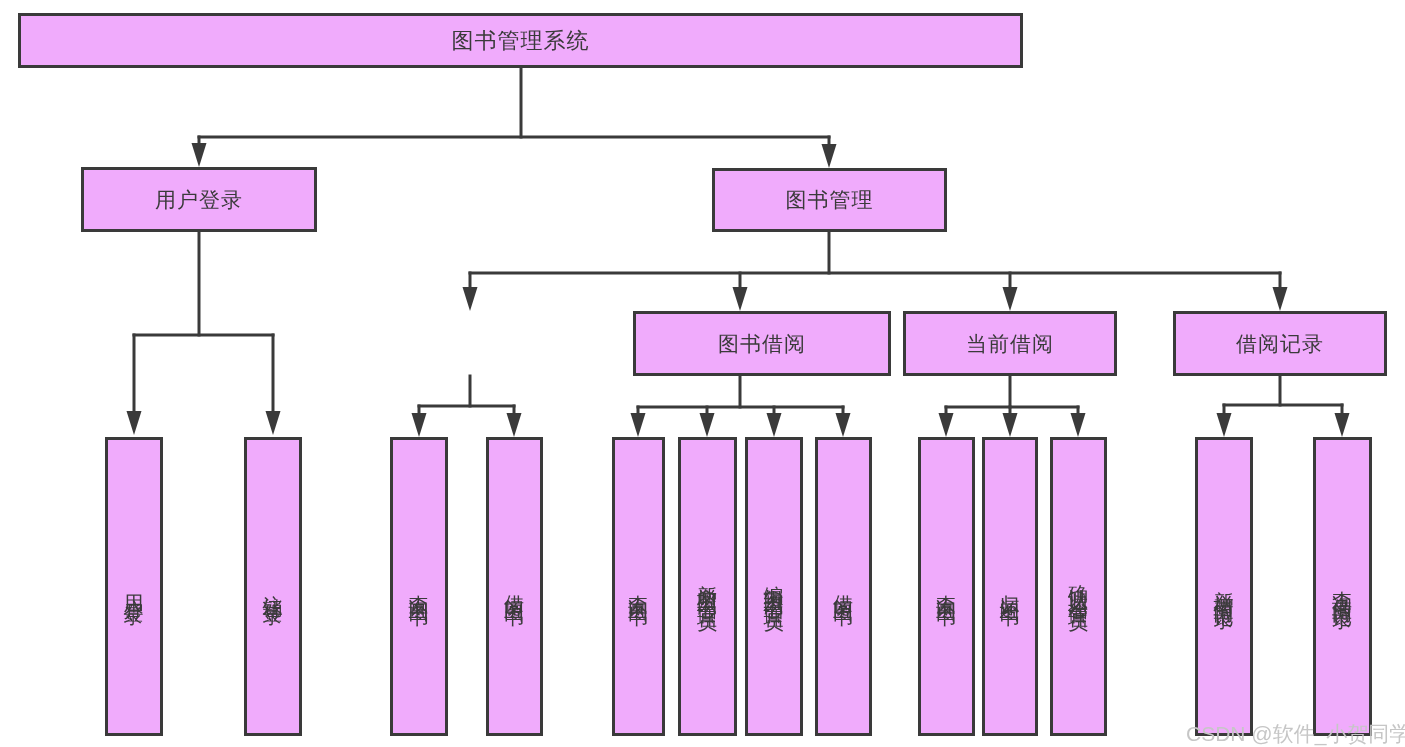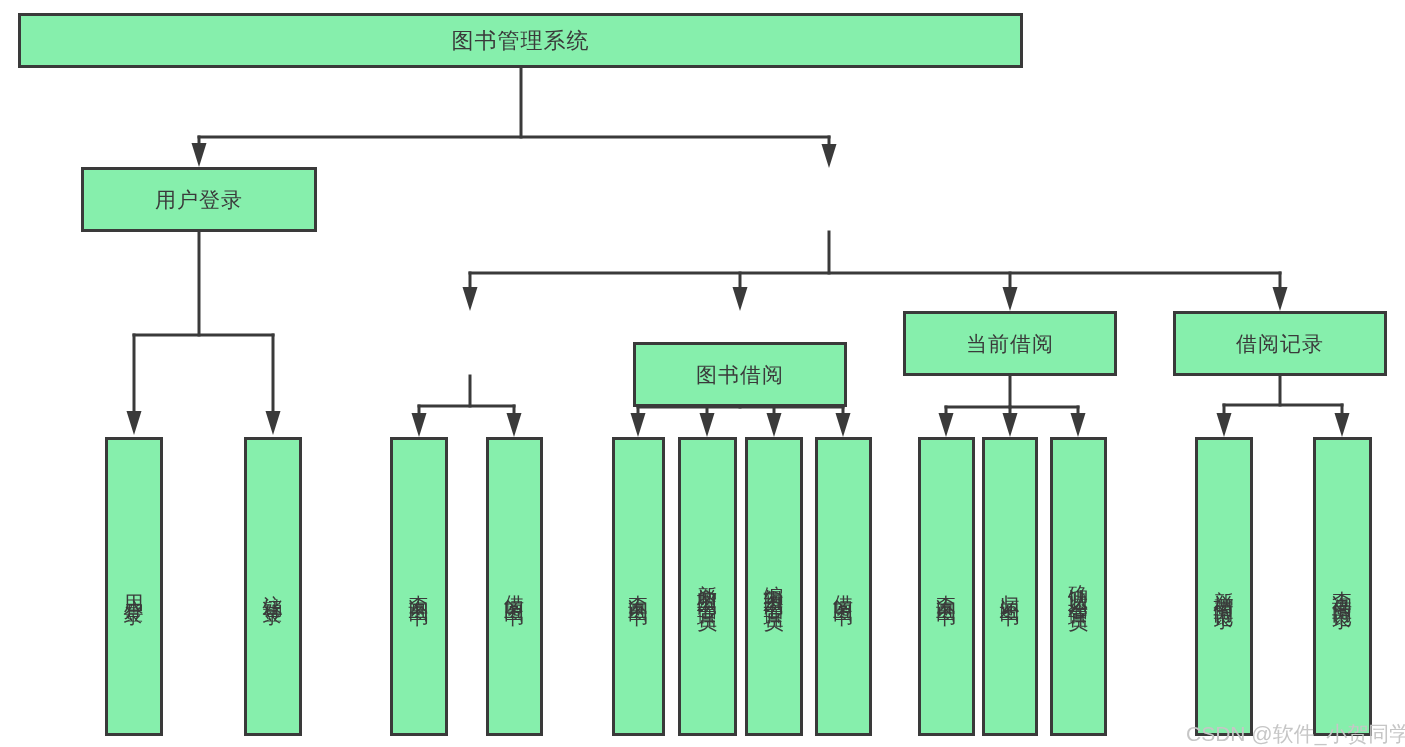--- a/index.html
+++ b/index.html
@@ -8,21 +8,21 @@
     width:1405px;height:747px;
     background:#ffffff;
     overflow:hidden;
     font-family:"Liberation Sans",sans-serif;
   }
   #connectors{position:absolute;left:0;top:0;}
   .node{
     position:absolute;
     box-sizing:border-box;
     border:3px solid #3a3a3a;
-    background:#86efac;
+    background:#f0abfc;
     display:flex;
     align-items:center;
     justify-content:center;
     color:#3a3a3a;
     z-index:2;
   }
   .box-h{font-size:21px;letter-spacing:1px;}
   .box-v{
     writing-mode:vertical-rl;
     text-orientation:mixed;
@@ -30,21 +30,21 @@
     letter-spacing:4px;
     line-height:1;
     top:437px;
     height:299px;
   }
   
   .pos-root{left:18px;  top:13px;  width:1005px; height:55px; font-size:22px;}
   .pos-l2a {left:81px;  top:167px; width:236px;  height:65px;}
   .pos-l2b {left:712px; top:168px; width:235px;  height:64px;}
   .pos-l31 {left:363px; top:311px; width:214px;  height:65px;}
-  .pos-l32 {left:633px; top:311px; width:214px;  height:65px;margin-top:31px;}
+  .pos-l32 {left:633px; top:311px; width:258px;  height:65px;}
   .pos-l33 {left:903px; top:311px; width:214px;  height:65px;}
   .pos-l34 {left:1173px;top:311px; width:214px;  height:65px;}
   
   .pos-lf1 {left:105px; width:58px;}
   .pos-lf2 {left:244px; width:58px;}
   .pos-lf3 {left:390px; width:58px;}
   .pos-lf4 {left:486px; width:57px;}
   .pos-lf5 {left:612px; width:53px;}
   .pos-lf6 {left:678px; width:59px;}
   .pos-lf7 {left:745px; width:58px;}
@@ -119,20 +119,21 @@
       <polygon points="1070.5,413 1085.5,413 1078,437" fill="#3a3a3a"></polygon>
       <line x1="1224" y1="405" x2="1224" y2="417" stroke="#3a3a3a" stroke-width="3" stroke-linecap="square"></line>
       <polygon points="1216.5,413 1231.5,413 1224,437" fill="#3a3a3a"></polygon>
       <line x1="1342" y1="405" x2="1342" y2="417" stroke="#3a3a3a" stroke-width="3" stroke-linecap="square"></line>
       <polygon points="1334.5,413 1349.5,413 1342,437" fill="#3a3a3a"></polygon>
     </svg>
 
   <div class="node box-h pos-root">图书管理系统</div>
 
   <div class="node box-h pos-l2a">用户登录</div>
+  <div class="node box-h pos-l2b">图书管理</div>
 
   <div class="node box-h pos-l32">图书借阅</div>
   <div class="node box-h pos-l34">借阅记录</div>
   <div class="node box-h pos-l33">当前借阅</div>
 
   <div class="node box-v pos-lf1">用户登录</div>
   <div class="node box-v pos-lf2">注销登录</div>
   <div class="node box-v pos-lf3">查询图书</div>
   <div class="node box-v pos-lf4">借阅图书</div>
   <div class="node box-v pos-lf5">查询图书</div>

